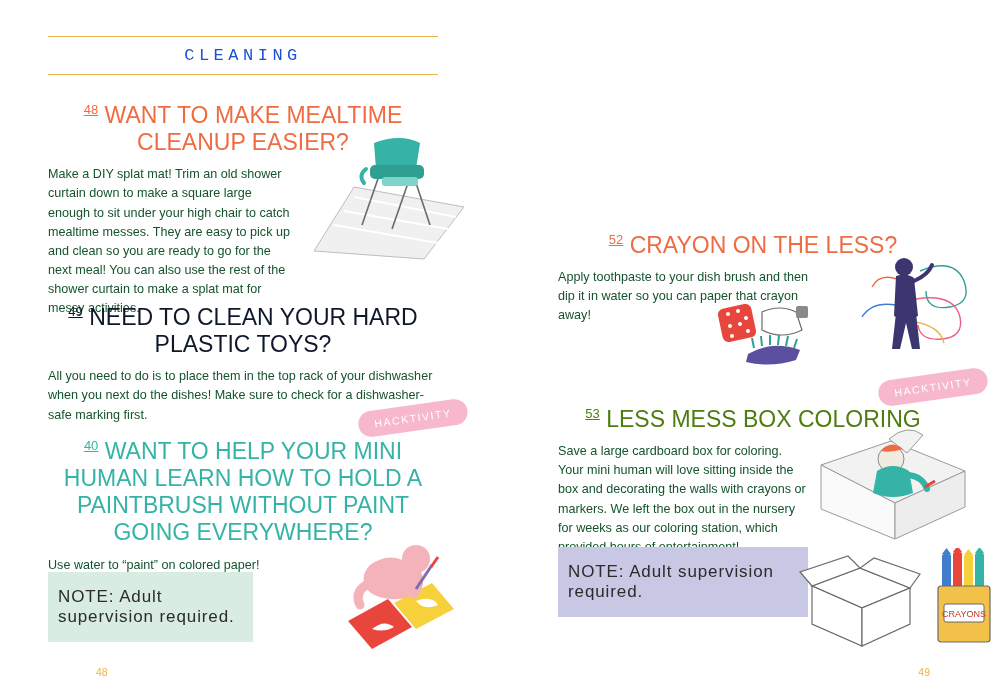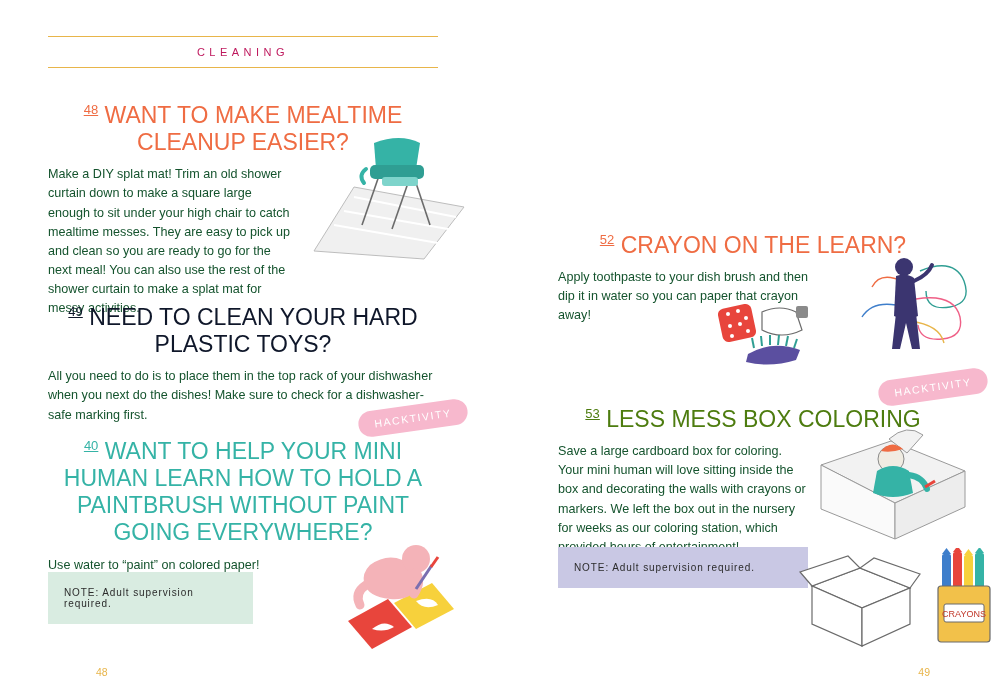--- a/index.html
+++ b/index.html
@@ -34,25 +34,26 @@
     width: 390px;
   }
   .section-head {
     position: absolute;
     left: 0;
     top: 36px;
     width: 390px;
     text-align: center;
   }
   .section-title {
-    color: #be185d;
-    font-size: 11px;
+    color: #1d4ed8;
+    font-size: 17px;
     letter-spacing: 4.5px;
     padding: 9px 0 9px 0;
     font-weight: 400;
+    font-family: Liberation Mono, monospace;
   }
 
   .tip { position: absolute; width: 390px; margin-top: 14px; }
 
   h2.tip-title {
     margin: 0 0 9px 0;
     font-weight: 400;
     font-size: 23px;
     line-height: 1.18;
     text-align: center;
@@ -71,22 +72,22 @@
 
   p.body {
     margin: 0;
     font-size: 12.6px;
     line-height: 1.52;
     color: #14532d;
   }
 
   .note {
     box-sizing: border-box;
-    padding: 15px 16px;
-    font-size: 10px;
+    padding: 15px 10px;
+    font-size: 17px;
     letter-spacing: 0.9px;
     color: #2b2b2b;
   }
   .note-green { background: #d9ece1; }
   .note-purple { background: #c9c8e4; }
 
   .hacktivity {
     position: absolute;
     background: #f7b8cd;
     color: #ffffff;
@@ -183,21 +184,21 @@
 
     <div class="pagenum left">48</div>
   </div>
 
   <div class="col col-right">
 
 
     <div class="tip" style="top:218px;">
       <h2 class="tip-title c-orange">
         <span class="num">52</span>
-        <span>CRAYON ON THE LEARN?</span>
+        <span>CRAYON ON THE LESS?</span>
       </h2>
       <p class="body" style="width:268px;">Apply toothpaste to your dish brush and then dip it in water so you can paper that crayon away!</p>
     </div>
 
     <svg class="art" style="left:160px; top:298px;" width="110" height="80" viewBox="0 0 110 80">
       <rect x="2" y="8" width="34" height="34" rx="6" fill="#e8453c" transform="rotate(-12 19 25)"></rect>
       <g fill="#ffffff">
         <circle cx="10" cy="16" r="2"></circle>
           <circle cx="20" cy="13" r="2"></circle>
           <circle cx="28" cy="20" r="2"></circle>

